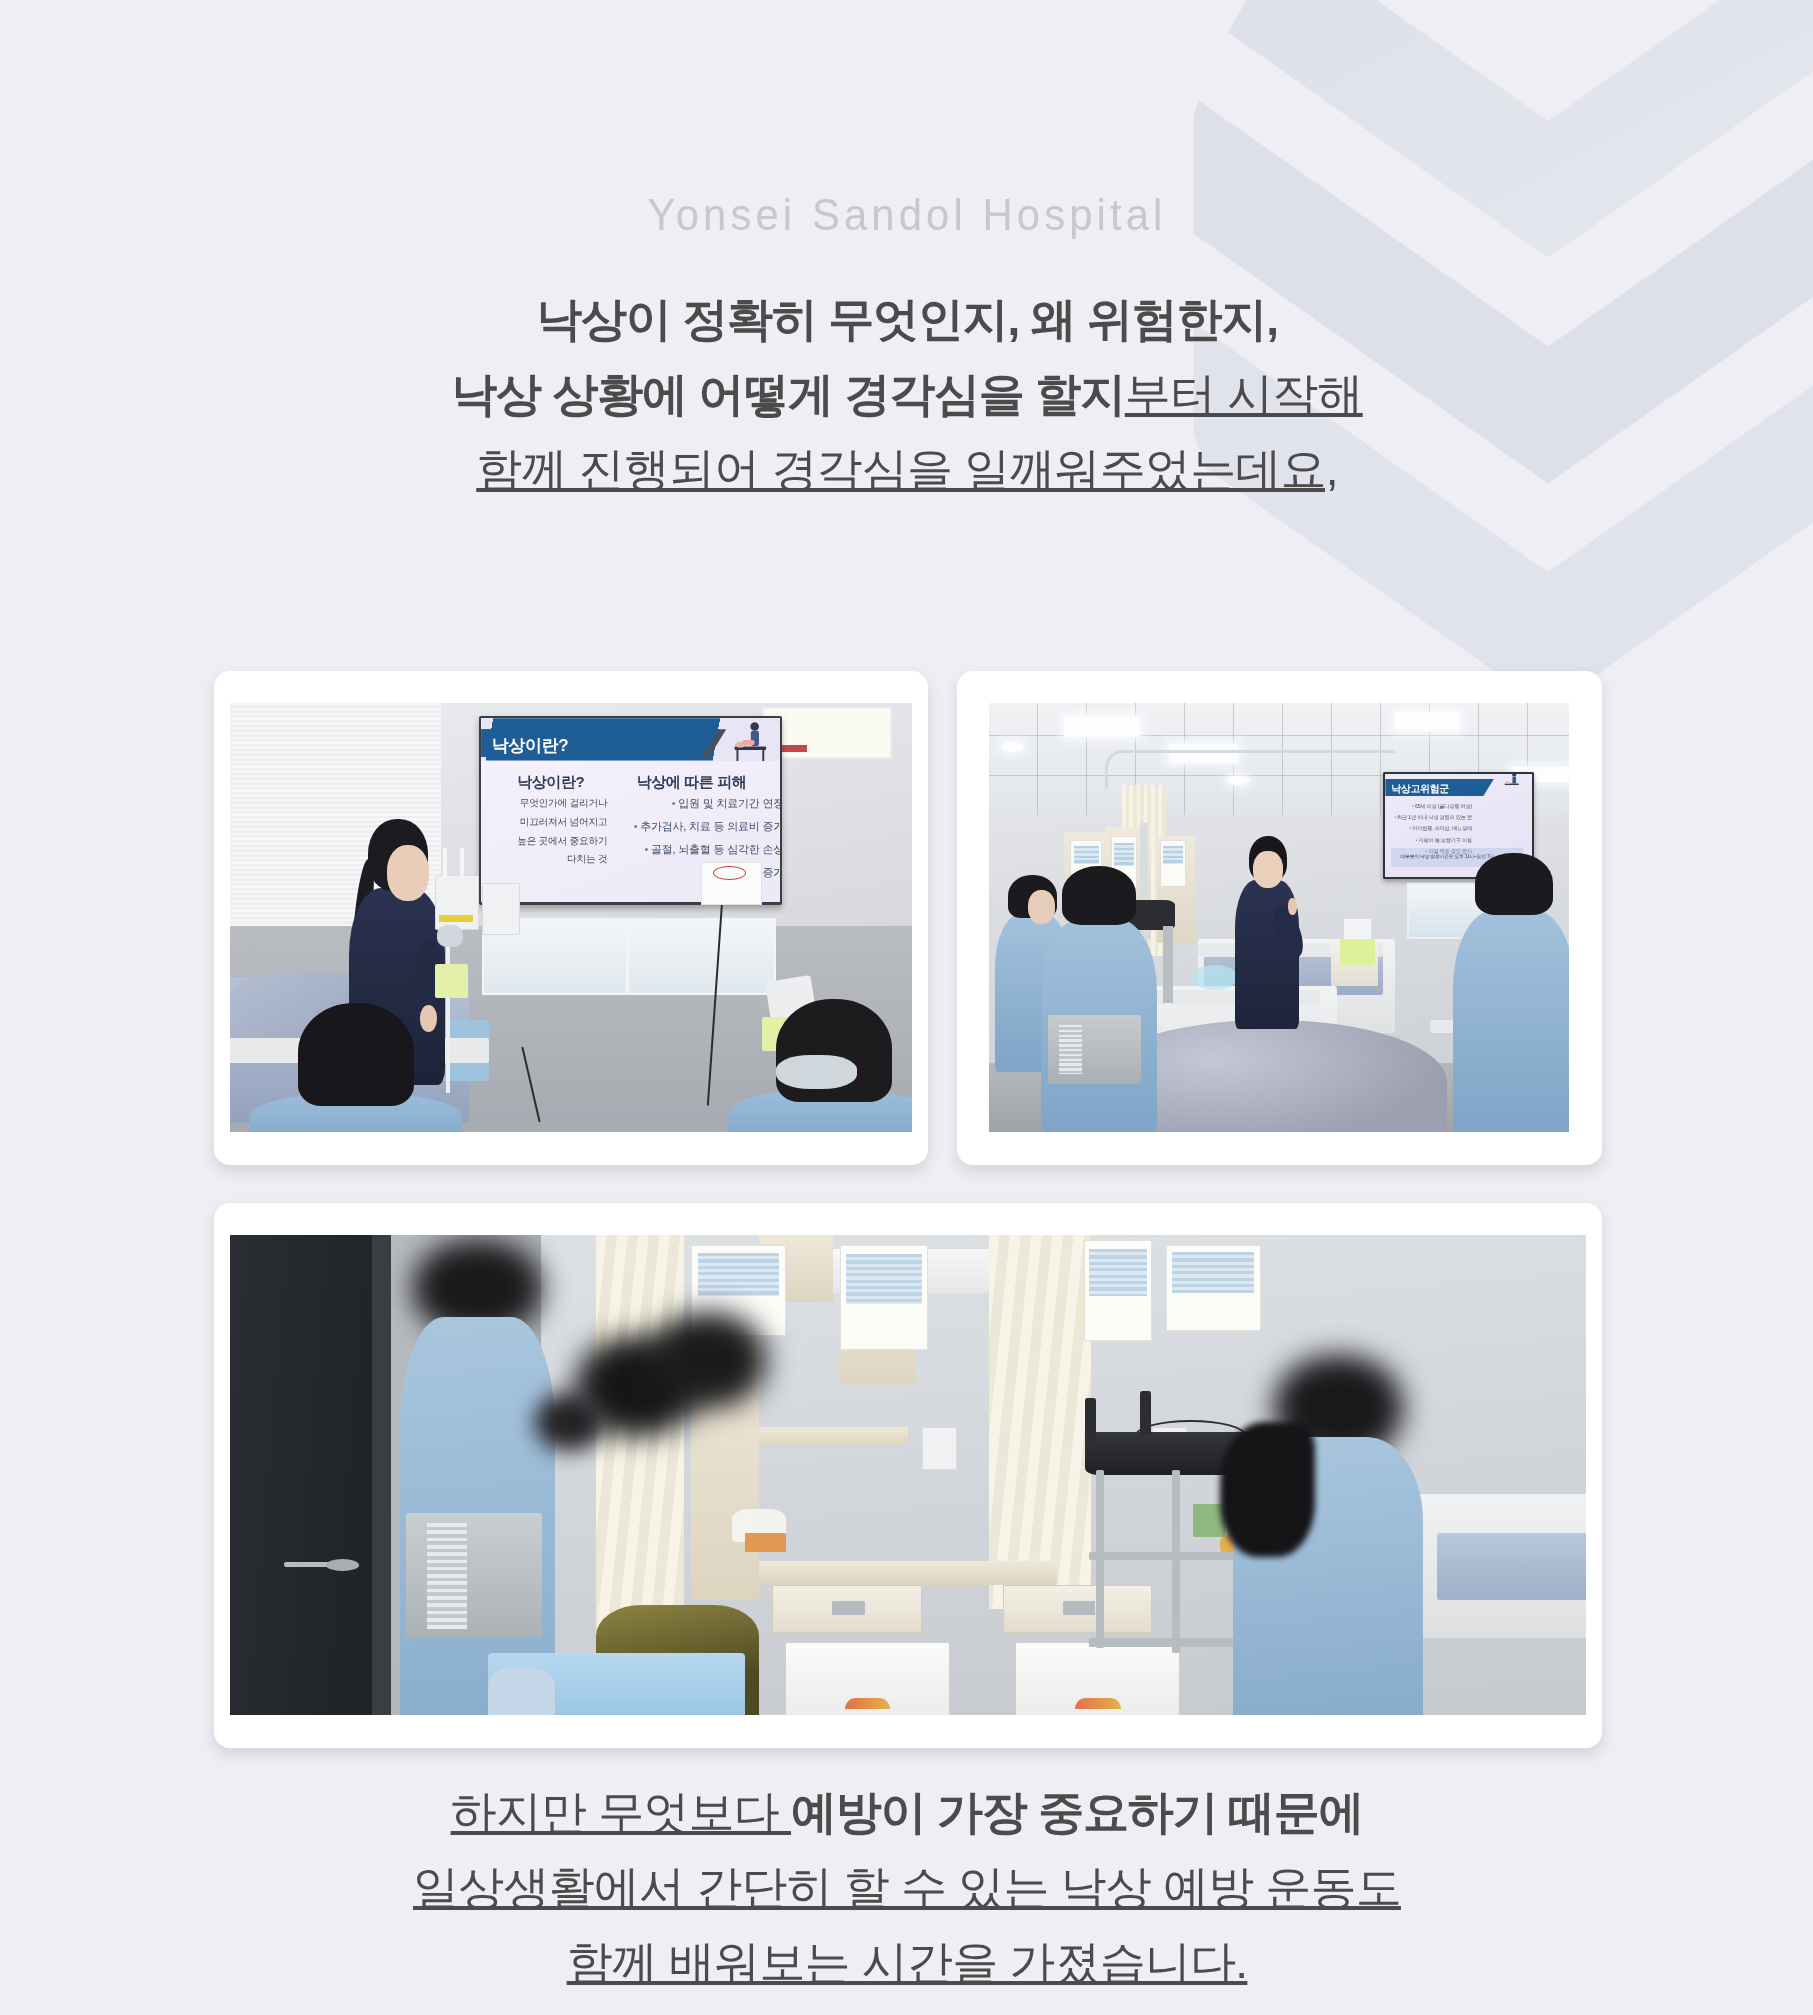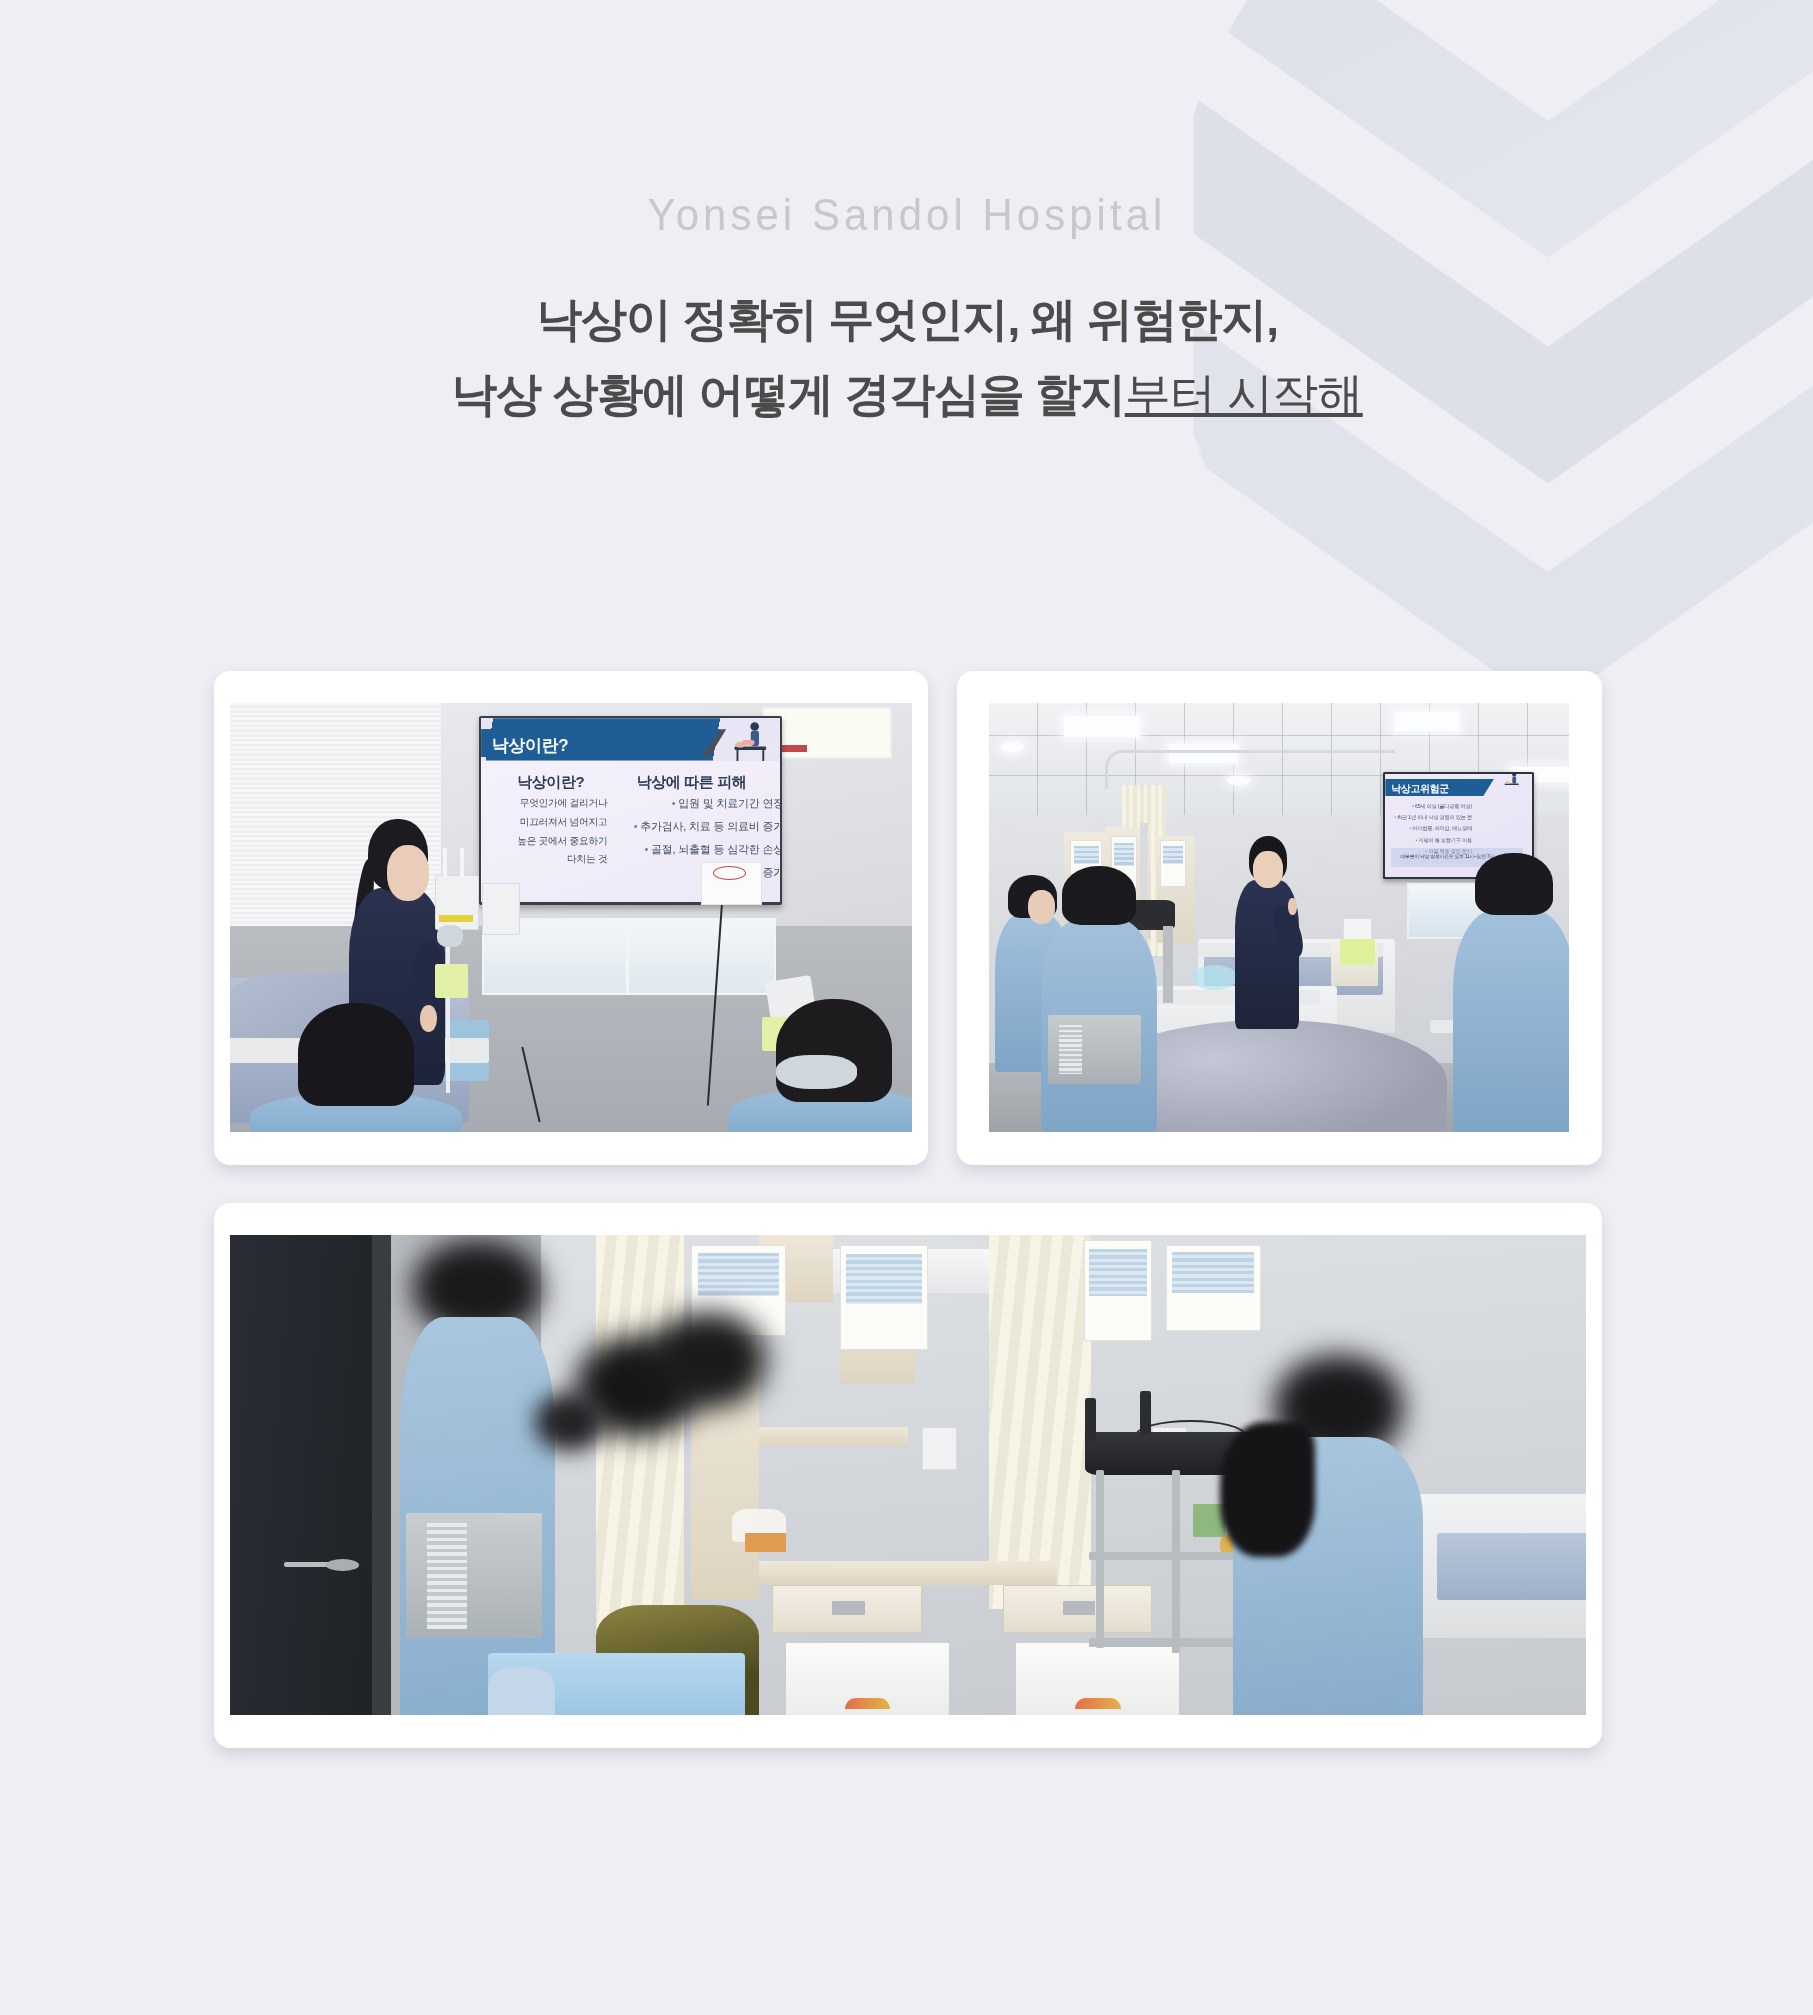--- a/index.html
+++ b/index.html
@@ -327,20 +327,21 @@
         <polygon points="60,580 500,890 940,580 940,750 500,1060 60,750" fill="#e0e3ec"></polygon>
       </g>
     </svg>
   </div>
 
   <div class="eyebrow">Yonsei Sandol Hospital</div>
 
   <div class="copy top">
     <span class="ln"><b>낙상이 정확히 무엇인지, 왜 위험한지,</b></span>
     <span class="ln"><b>낙상 상황에 어떻게 경각심을 할지</b><span class="rg">부터 시작해</span></span>
+    <span class="ln"><span class="rg">함께 진행되어 경각심을 일깨워주었는데요,</span></span>
   </div>
 
   <div class="card" id="card-1">
     <div class="frame">
       <div class="photo">
         <div class="p1-wall"></div>
         <div class="p1-blind"></div>
         <div class="p1-lowwall"></div>
         <div class="p1-window"></div>
         <div class="p1-wmull"></div>
@@ -610,15 +611,20 @@
 
         <div class="blurhead lg" style="left:31%; top:16%; width:8.5%; height:20%; background:#1b1b1e;"></div>
 
         <div class="blurhead lg" style="left:77%; top:25%; width:9.5%; height:22%; background:#19191c;"></div>
         <div style="position:absolute;left:74%;top:42%;width:14%;height:58%;background:linear-gradient(175deg,#a9c6de,#88accb);border-radius:30% 30% 0 0;"></div>
         <div style="position:absolute;left:73%;top:39%;width:7%;height:28%;background:#151518;border-radius:46% 20% 40% 40%;filter:blur(3.2px);"></div>
       </div>
     </div>
   </div>
 
+  <div class="copy bottom">
+    <span class="ln"><span class="rg">하지만 무엇보다 </span><b>예방이 가장 중요하기 때문에</b></span>
+    <span class="ln"><span class="rg">일상생활에서 간단히 할 수 있는 낙상 예방 운동도</span></span>
+    <span class="ln"><span class="rg">함께 배워보는 시간을 가졌습니다.</span></span>
+  </div>
 
 </div>
 
 
 </body></html>

